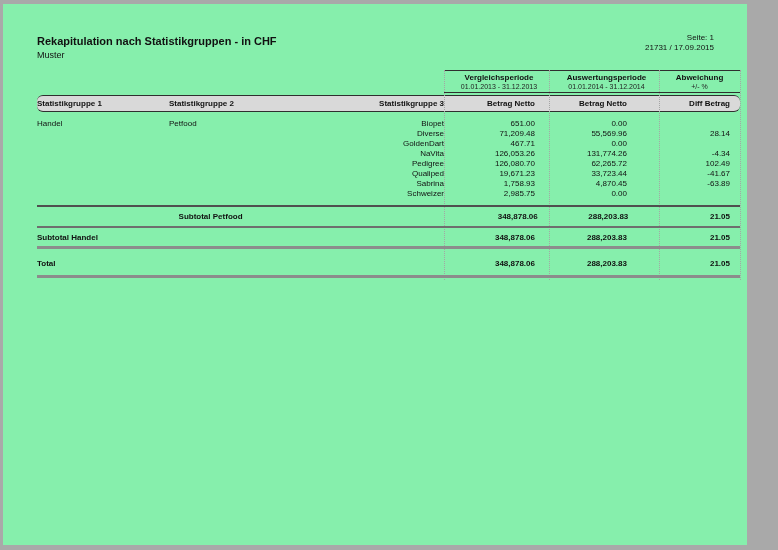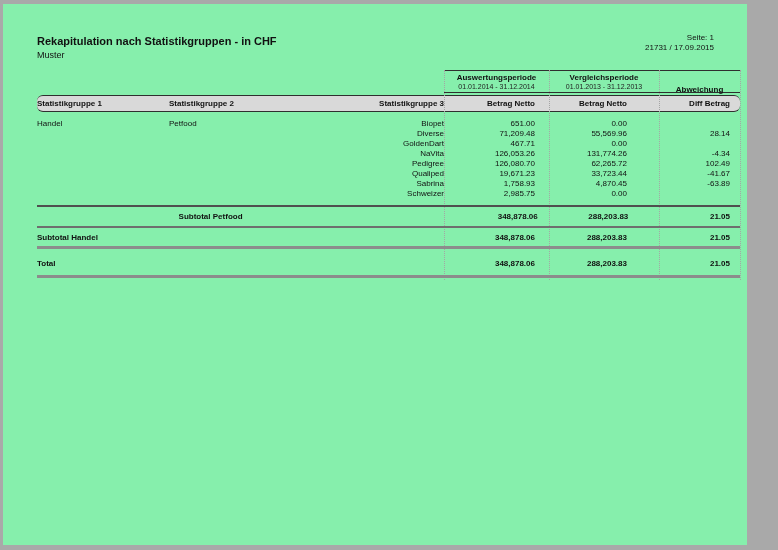--- a/index.html
+++ b/index.html
@@ -18,21 +18,21 @@
   .subtitle { position:absolute; left:34px; top:46px; font-size:9px; }
   .pageinfo { position:absolute; top:29px; right:33px; text-align:right; font-size:8px; line-height:10px; }
 
   
   .period-row {
     position:absolute; left:441px; top:66px; width:296px; height:23px;
     border-top:1px solid #2f2f2f; border-bottom:1px solid #2f2f2f;
     box-sizing:border-box; display:flex;
   }
   .period-cell  { text-align:center; padding-top:2px; box-sizing:border-box; }
-  .p1 { width:105px; } .p2 { width:110px; } .p3 { width:81px;margin-top:12px; }
+  .p1 { width:105px; } .p2 { width:110px; } .p3 { width:81px; }
   .period-label { font-size:8px; font-weight:bold; line-height:9px; }
   .period-range { font-size:7px; line-height:8px; margin-top:1px; color:#222; }
 
   
   .colheader {
     position:absolute; left:34px; top:91px; width:703px; height:17px;
     background:#d9d9d9;
     border-top:1px solid #2f2f2f; border-bottom:1px solid #2f2f2f;
     box-sizing:border-box; display:flex; align-items:center;
     font-size:8px; font-weight:bold;border-radius:6px;
@@ -73,27 +73,27 @@
   <div class="page">
 
     <div class="title">Rekapitulation nach Statistikgruppen - in CHF</div>
     <div class="subtitle">Muster</div>
     <div class="pageinfo">
       <div>Seite: 1</div>
       <div>21731 / 17.09.2015</div>
     </div>
 
     <div class="period-row">
+      <div class="period-cell p2">
+        <div class="period-label">Vergleichsperiode</div>
+        <div class="period-range">01.01.2013 - 31.12.2013</div>
+      </div>
       <div class="period-cell p1">
         <div class="period-label">Auswertungsperiode</div>
         <div class="period-range">01.01.2014 - 31.12.2014</div>
-      </div>
-      <div class="period-cell p2">
-        <div class="period-label">Vergleichsperiode</div>
-        <div class="period-range">01.01.2013 - 31.12.2013</div>
       </div>
       <div class="period-cell p3">
         <div class="period-label">Abweichung</div>
         <div class="period-range">+/- %</div>
       </div>
     </div>
 
     <div class="colheader">
       <div class="cell c1">Statistikgruppe 1</div>
       <div class="cell c2">Statistikgruppe 2</div>

